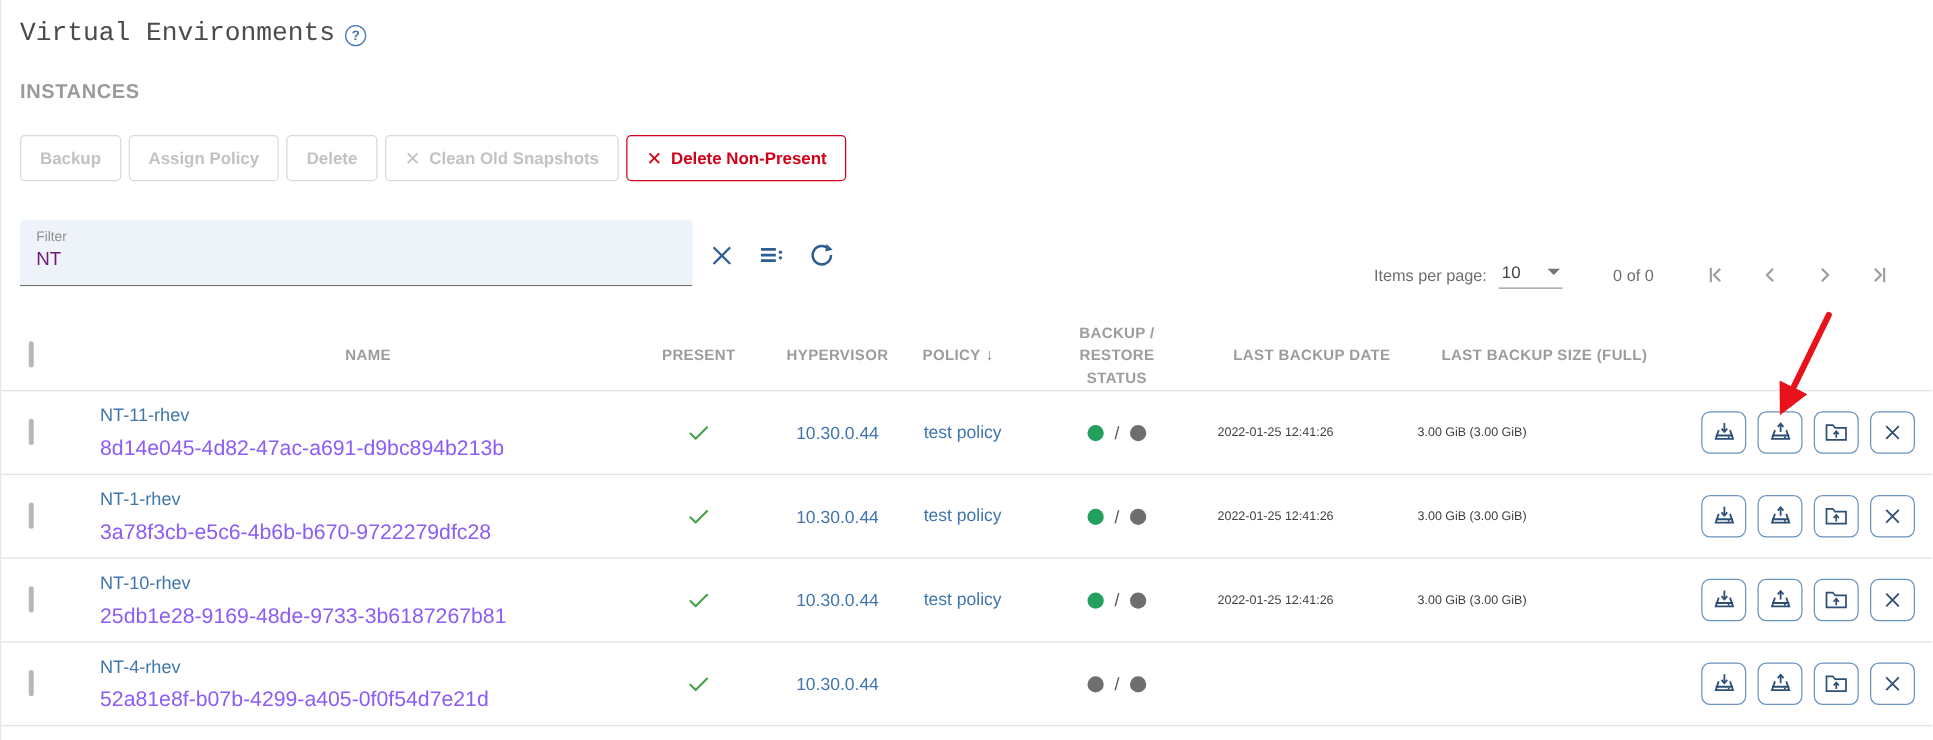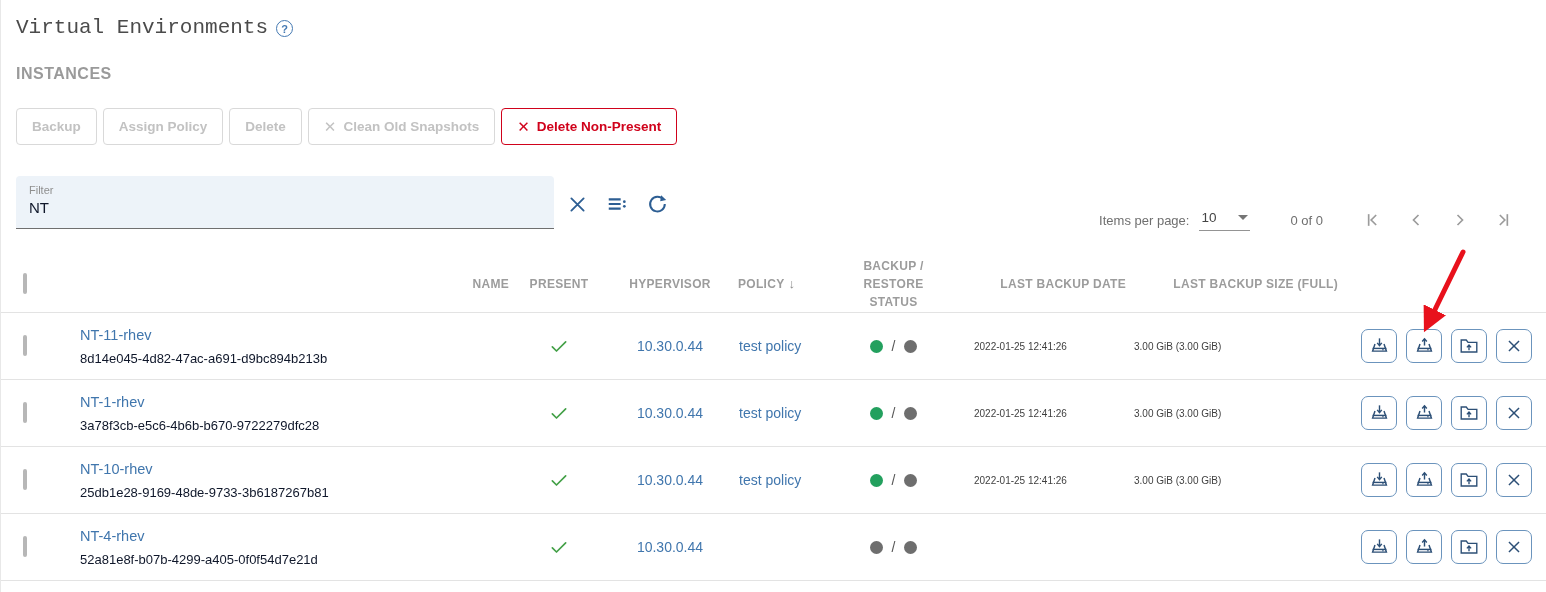--- a/index.html
+++ b/index.html
@@ -25,21 +25,21 @@
   .btn .x-glyph { font-size:15px; font-weight:400; }
   .btn-danger { border:1.5px solid #d0021b; color:#d0021b; cursor:pointer; }
   .btn-danger .x-glyph { color:#d0021b; }
 
   
   .filter-row { display:flex; margin-top:31px; align-items:flex-start; }
   .filter-field { width:538px; height:53px; background:#edf3f9; border-radius:4px 4px 0 0;
     border-bottom:1.5px solid #6f6f6f; padding:8px 12px 0 13px; cursor:text; }
   .filter-label { font-size:11px; color:#8f8f8f; display:block; }
   .filter-value { display:block; width:100%; border:none; background:transparent; outline:none;
-    font-family:"Liberation Sans",sans-serif; font-size:15px; color:#0f172a; margin-top:3px; }
+    font-family:"Liberation Sans",sans-serif; font-size:15px; color:#701a75; margin-top:3px; }
   .filter-icons { display:flex; align-items:center; gap:18px; margin:17px 0 0 13px; }
   .icon-btn { background:none; border:none; cursor:pointer; padding:0; display:flex; }
 
   
   .paginator { margin-left:auto; display:flex; align-items:center; margin-top:30px;
     margin-right:14px; }
   .ipp-label { font-size:13px; color:#6f6f6f; }
   .ipp-select { display:flex; align-items:center; gap:22px; border-bottom:1px solid #949494;
     margin-left:10px; padding:0 2px 5px 2px; cursor:pointer; }
   .ipp-value { font-size:13.5px; color:#444; }
@@ -50,30 +50,30 @@
   .nav-btn { background:none; border:none; padding:4px; cursor:default; display:flex; }
 
   
   .table { margin:22px -14px 0 -15px; }
   .t-row { display:grid;
     grid-template-columns:57px 436px 100px 122px 90px 145px 160px 212px 1fr;
     align-items:center; border-bottom:1px solid #e3e3e3; padding-left:15px; padding-right:14px; }
   .t-head { height:57px; }
   .t-head .th { font-size:12px; font-weight:700; color:#9c9c9c; letter-spacing:.3px;
     line-height:1.5; }
-  .th-left { padding-left:7px; text-align:right; }
+  .th-left { padding-left:7px; text-align:center; }
   .th-center { text-align:center; }
   .sortable { cursor:pointer; display:flex; align-items:center; gap:4px; }
   .sort-arrow { font-size:13px; color:#8a8a8a; font-weight:400; }
   .t-body .t-row { height:67px; }
   .checkbox { width:18px; height:18px; border:2px solid #b7b7b7; border-radius:2px;
     background:#fff; margin-left:7px; cursor:pointer; }
   .cell-name { padding-left:7px; }
   .name-link { font-size:14.5px; color:#4076ad; text-decoration:none; cursor:pointer; }
-  .uuid { font-size:13px; color:#0f172a; margin-top:7px; }
+  .uuid { font-size:17px; color:#8b5cf6; margin-top:7px; }
   .cell-center { display:flex; justify-content:center; align-items:center; }
   .link { font-size:14px; color:#4076ad; text-decoration:none; cursor:pointer; }
   .status-cell { display:flex; justify-content:center; align-items:center; gap:9px;
     font-size:14px; color:#555; }
   .dot { width:13px; height:13px; border-radius:50%; }
   .dot-green { background:#23a05e; }
   .dot-gray { background:#6e6e6e; }
   .cell-text { font-size:10px; color:#3f3f3f; padding-left:8px; }
   .actions-cell { display:flex; justify-content:flex-end; gap:9px; }
   .action-btn { width:36px; height:34px; background:#fff; border:1.5px solid #6b94bd;

